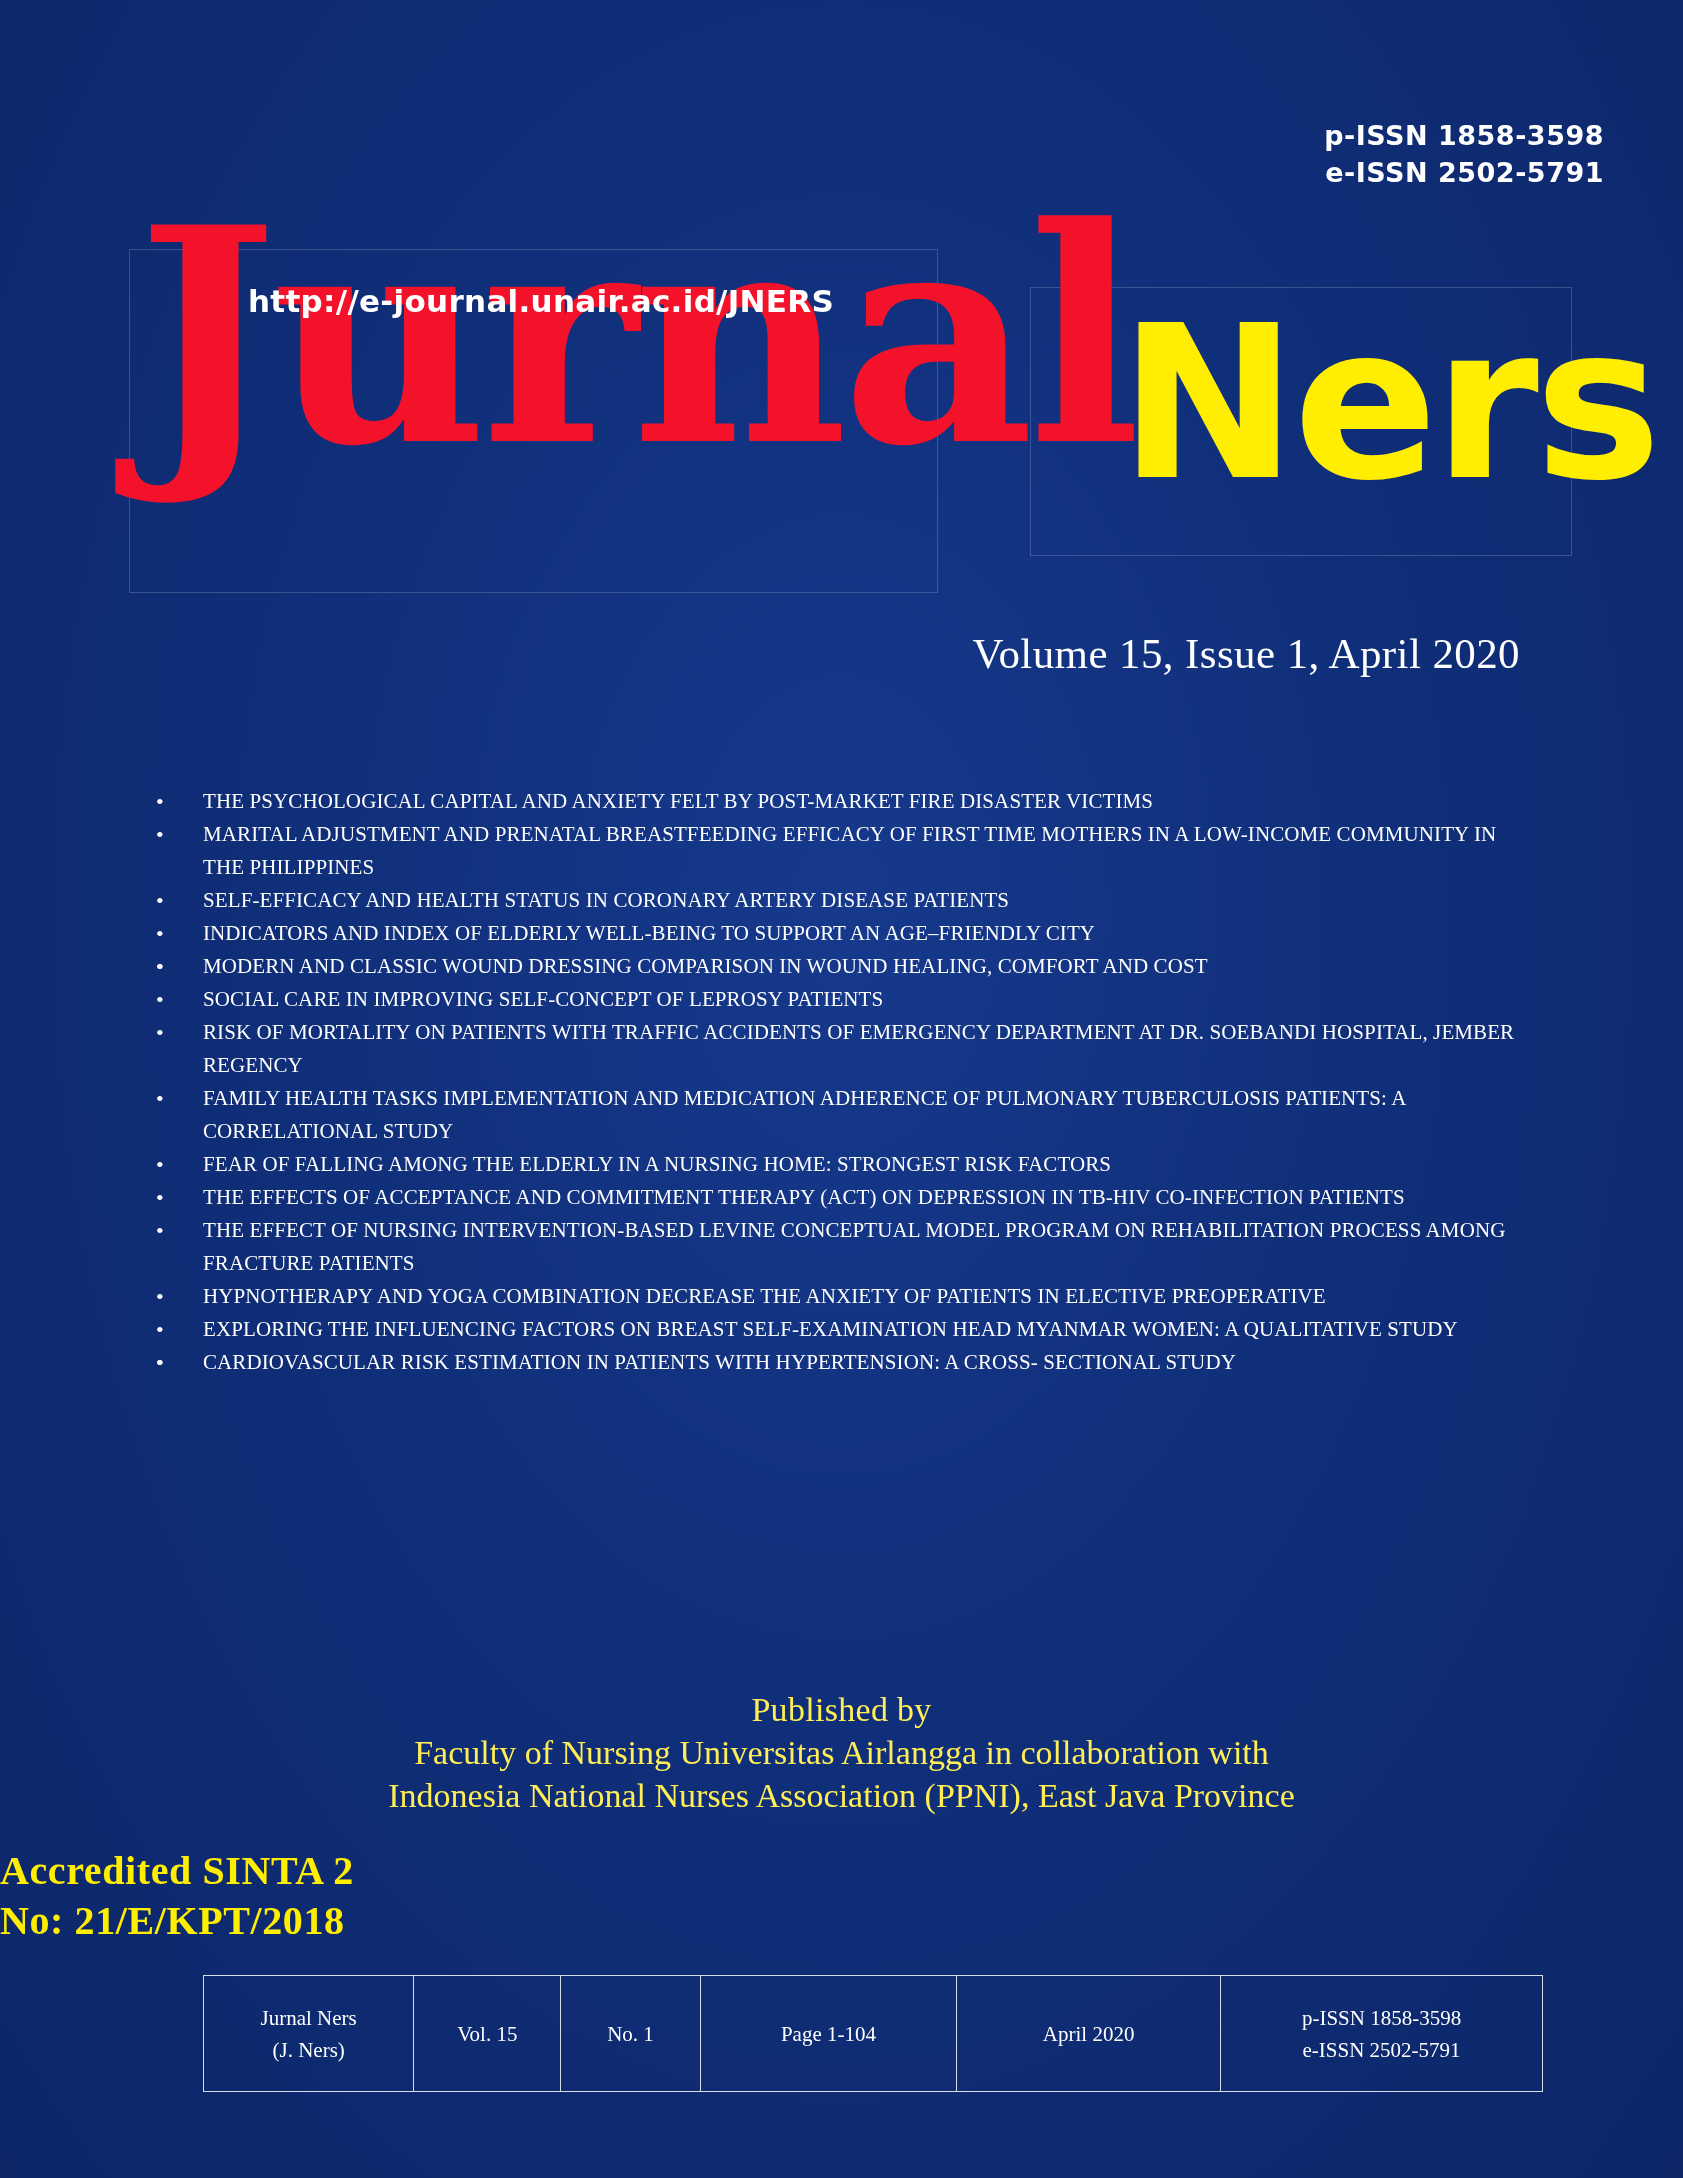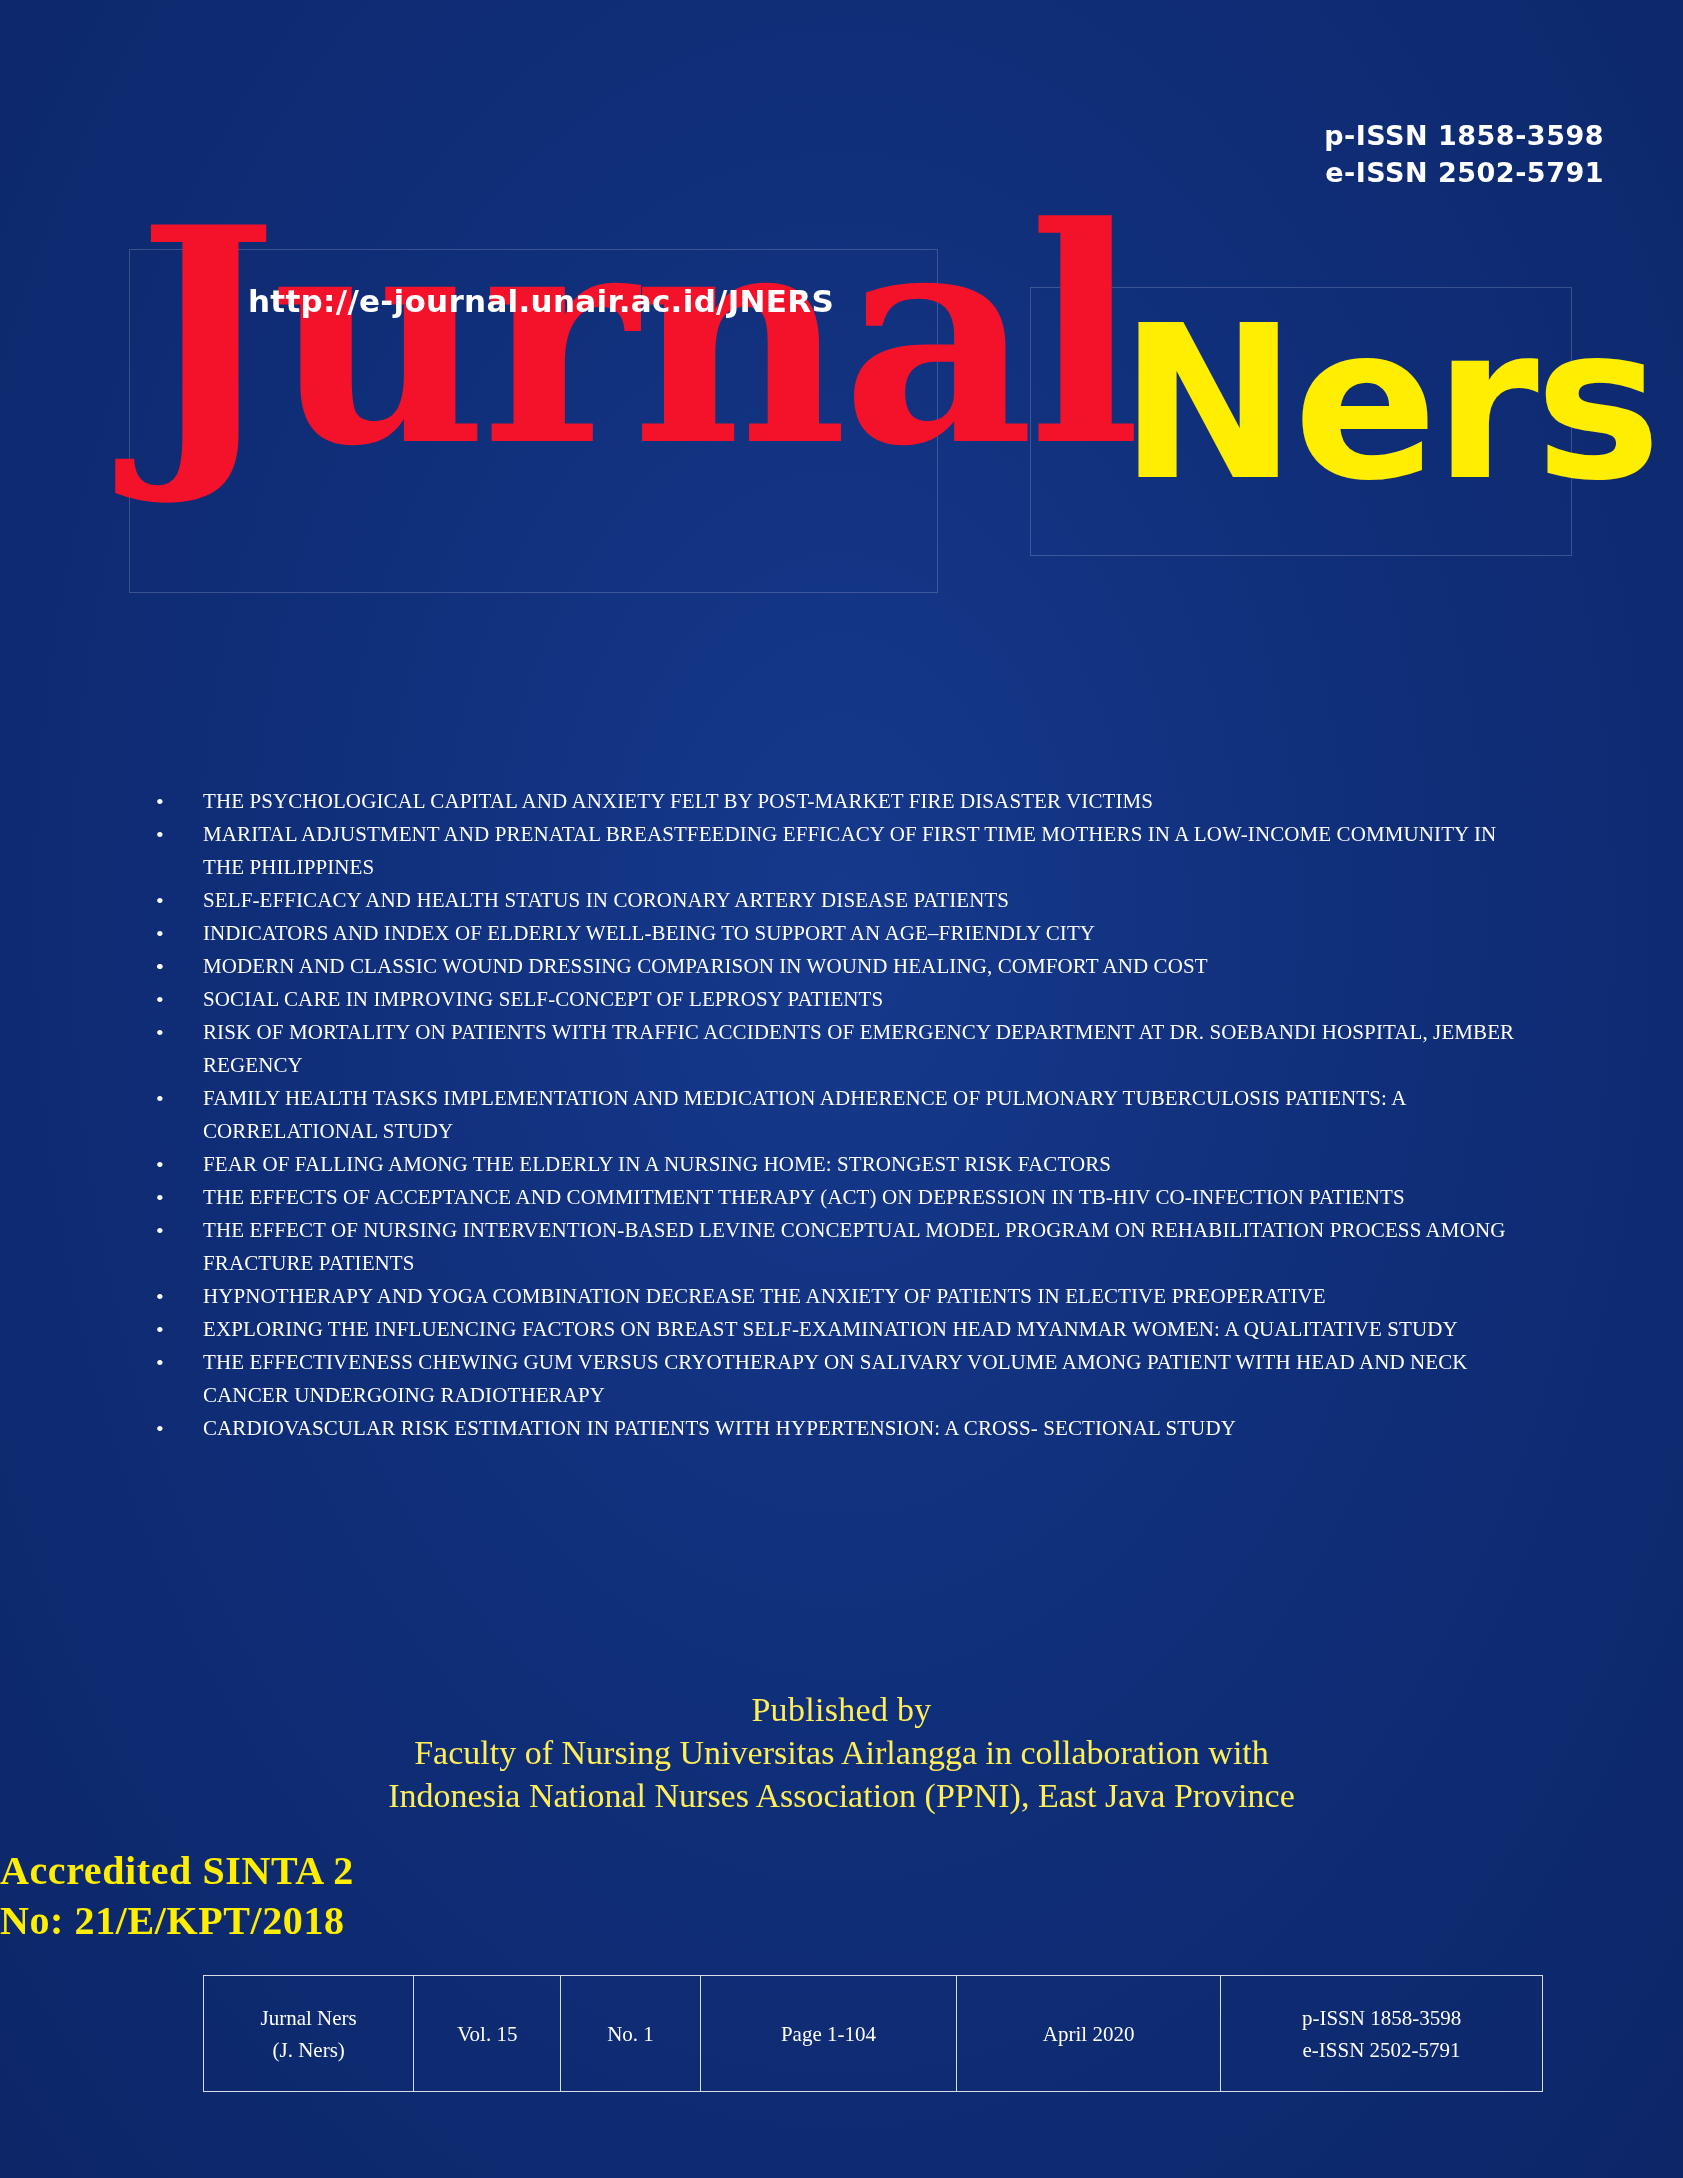--- a/index.html
+++ b/index.html
@@ -199,37 +199,38 @@
   </div>
 
   <div class="masthead">
     <div class="mast-box-a"></div>
     <div class="mast-box-b"></div>
     <div class="url-line">http://e-journal.unair.ac.id/JNERS</div>
     <div class="jurnal-word">Jurnal</div>
     <div class="ners-word">Ners</div>
   </div>
 
+  <div class="volume-line">Volume 15, Issue 1, April 2020</div>
 
   <div class="toc">
     <div class="toc-item"><span class="bullet">•</span><span>THE PSYCHOLOGICAL CAPITAL AND ANXIETY FELT BY POST-MARKET FIRE DISASTER VICTIMS</span></div>
     <div class="toc-item"><span class="bullet">•</span><span>MARITAL ADJUSTMENT AND PRENATAL BREASTFEEDING EFFICACY OF FIRST TIME MOTHERS IN A LOW-INCOME COMMUNITY IN THE PHILIPPINES</span></div>
     <div class="toc-item"><span class="bullet">•</span><span>SELF-EFFICACY AND HEALTH STATUS IN CORONARY ARTERY DISEASE PATIENTS</span></div>
     <div class="toc-item"><span class="bullet">•</span><span>INDICATORS AND INDEX OF ELDERLY WELL-BEING TO SUPPORT AN AGE–FRIENDLY CITY</span></div>
     <div class="toc-item"><span class="bullet">•</span></div>
     <div class="toc-item"><span class="bullet">•</span><span>MODERN AND CLASSIC WOUND DRESSING COMPARISON IN WOUND HEALING, COMFORT AND COST</span></div>
     <div class="toc-item"><span class="bullet">•</span><span>SOCIAL CARE IN IMPROVING SELF-CONCEPT OF LEPROSY PATIENTS</span></div>
     <div class="toc-item"><span class="bullet">•</span><span>RISK OF MORTALITY ON PATIENTS WITH TRAFFIC ACCIDENTS OF EMERGENCY DEPARTMENT AT DR. SOEBANDI HOSPITAL, JEMBER REGENCY</span></div>
     <div class="toc-item"><span class="bullet">•</span><span>FAMILY HEALTH TASKS IMPLEMENTATION AND MEDICATION ADHERENCE OF PULMONARY TUBERCULOSIS PATIENTS: A CORRELATIONAL STUDY</span></div>
     <div class="toc-item"><span class="bullet">•</span><span>FEAR OF FALLING AMONG THE ELDERLY IN A NURSING HOME: STRONGEST RISK FACTORS</span></div>
     <div class="toc-item"><span class="bullet">•</span><span>THE EFFECTS OF ACCEPTANCE AND COMMITMENT THERAPY (ACT) ON DEPRESSION IN TB-HIV CO-INFECTION PATIENTS</span></div>
     <div class="toc-item"><span class="bullet">•</span><span>THE EFFECT OF NURSING INTERVENTION-BASED LEVINE CONCEPTUAL MODEL PROGRAM ON REHABILITATION PROCESS AMONG FRACTURE PATIENTS</span></div>
     <div class="toc-item"><span class="bullet">•</span><span>HYPNOTHERAPY AND YOGA COMBINATION DECREASE THE ANXIETY OF PATIENTS IN ELECTIVE PREOPERATIVE</span></div>
     <div class="toc-item"><span class="bullet">•</span><span>EXPLORING THE INFLUENCING FACTORS ON BREAST SELF-EXAMINATION HEAD MYANMAR WOMEN: A QUALITATIVE STUDY</span></div>
-    <div class="toc-item"><span class="bullet">•</span><span>THE EFFECTIVENESS CHEWING GUM VERSUS CRYOTHERAPY ON SALIVARY VOLUME AMONG PATIENT WITH HEAD AND NECK CANCER UNDERGOING RADIOTHERAPY</span></div>
+    <div class="toc-item"><span class="bullet">•</span></div>
     <div class="toc-item"><span class="bullet">•</span><span>CARDIOVASCULAR RISK ESTIMATION IN PATIENTS WITH HYPERTENSION: A CROSS- SECTIONAL STUDY</span></div>
   </div>
 
   <div class="publisher">
     <div class="line1">Published by</div>
     <div>Faculty of Nursing Universitas Airlangga in collaboration with</div>
     <div>Indonesia National Nurses Association (PPNI), East Java Province</div>
   </div>
 
   <div class="accredited">

